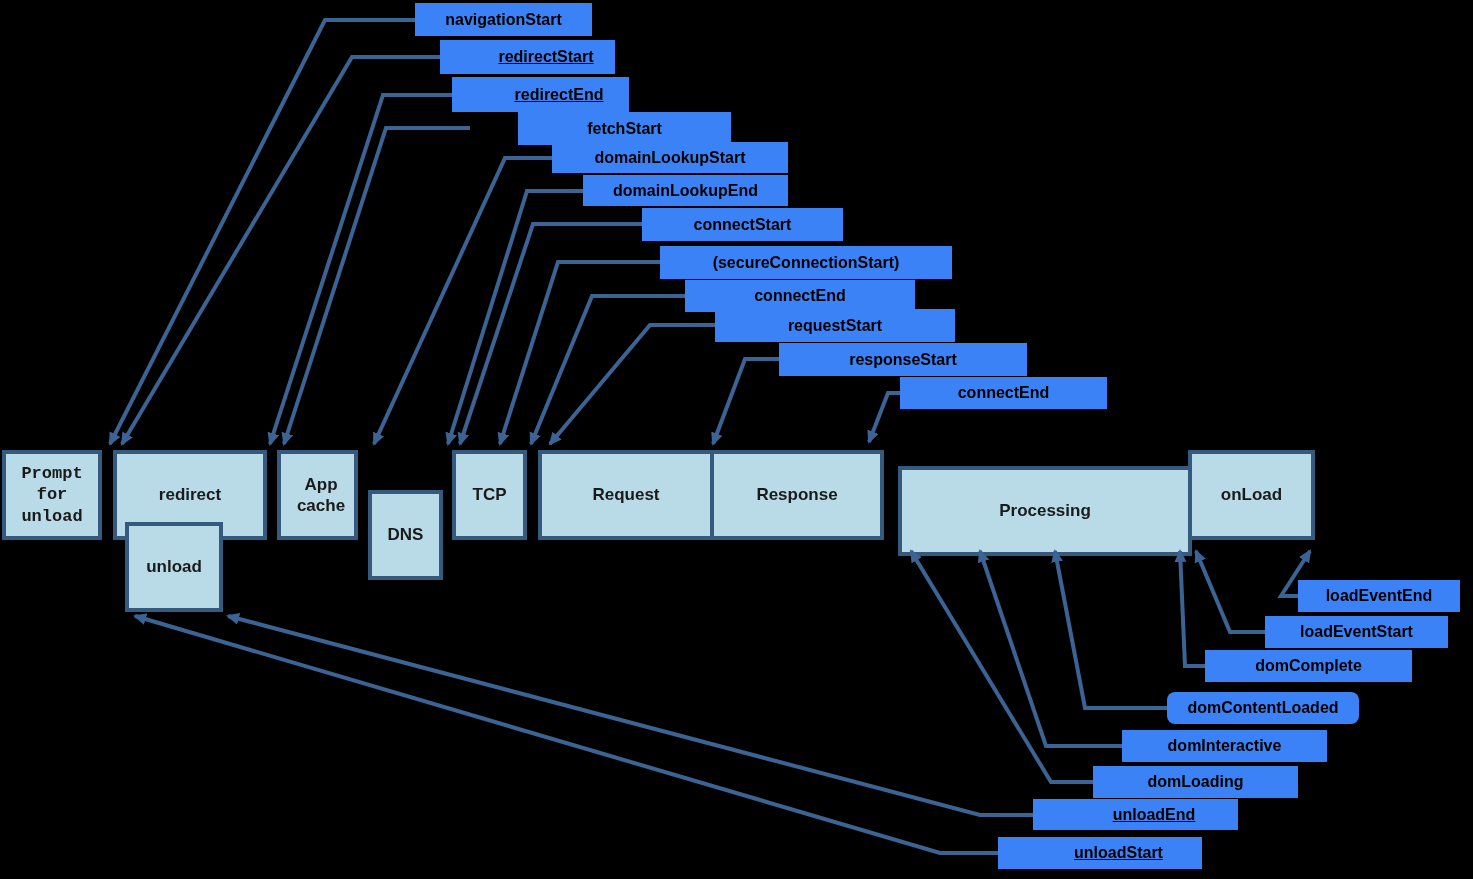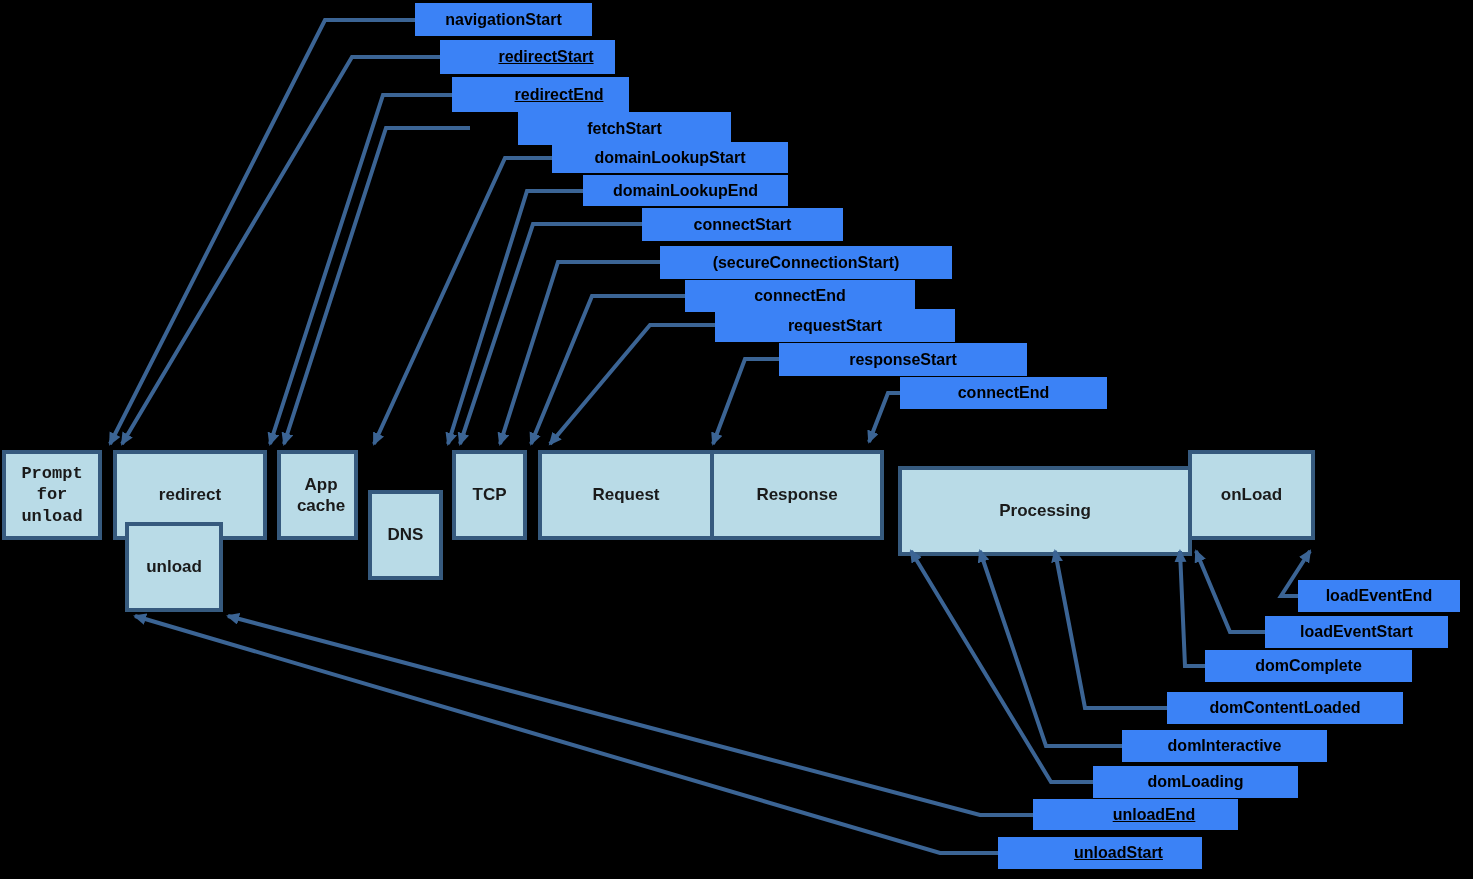--- a/index.html
+++ b/index.html
@@ -67,21 +67,21 @@
   <div class="callout" style="left:642px;top:208px;width:201px;height:33px;">connectStart</div>
   <div class="callout" style="left:583px;top:175px;width:205px;height:31px;">domainLookupEnd</div>
   <div class="callout" style="left:660px;top:246px;width:292px;height:33px;">(secureConnectionStart)</div>
   <div class="callout" style="left:685px;top:280px;width:230px;height:32px;">connectEnd</div>
   <div class="callout" style="left:715px;top:309px;width:240px;height:33px;">requestStart</div>
   <div class="callout" style="left:779px;top:343px;width:248px;height:33px;">responseStart</div>
   <div class="callout" style="left:900px;top:377px;width:207px;height:32px;">connectEnd</div>
   <div class="callout" style="left:1298px;top:580px;width:162px;height:32px;">loadEventEnd</div>
   <div class="callout" style="left:1265px;top:616px;width:183px;height:32px;">loadEventStart</div>
   <div class="callout" style="left:1205px;top:650px;width:207px;height:32px;">domComplete</div>
-  <div class="callout" style="left:1167px;top:692px;width:236px;height:32px;">domContentLoaded</div>
+  <div class="callout" style="left:1167px;top:692px;width:192px;height:32px;border-radius:8px;">domContentLoaded</div>
   <div class="callout" style="left:1122px;top:730px;width:205px;height:32px;">domInteractive</div>
   <div class="callout" style="left:1093px;top:766px;width:205px;height:32px;">domLoading</div>
   <div class="callout u" style="left:1033px;top:799px;width:205px;height:31px;">unloadEnd</div>
   <div class="callout u" style="left:998px;top:837px;width:204px;height:32px;">unloadStart</div>
 
   <svg class="wires" width="1473" height="879" viewBox="0 0 1473 879">
     <defs>
       <marker id="ah" markerUnits="userSpaceOnUse" markerWidth="14" markerHeight="13" refX="11" refY="6" orient="auto">
         <path d="M0,0 L13,6 L0,12 Z" fill="#3B6494"></path>
       </marker>

